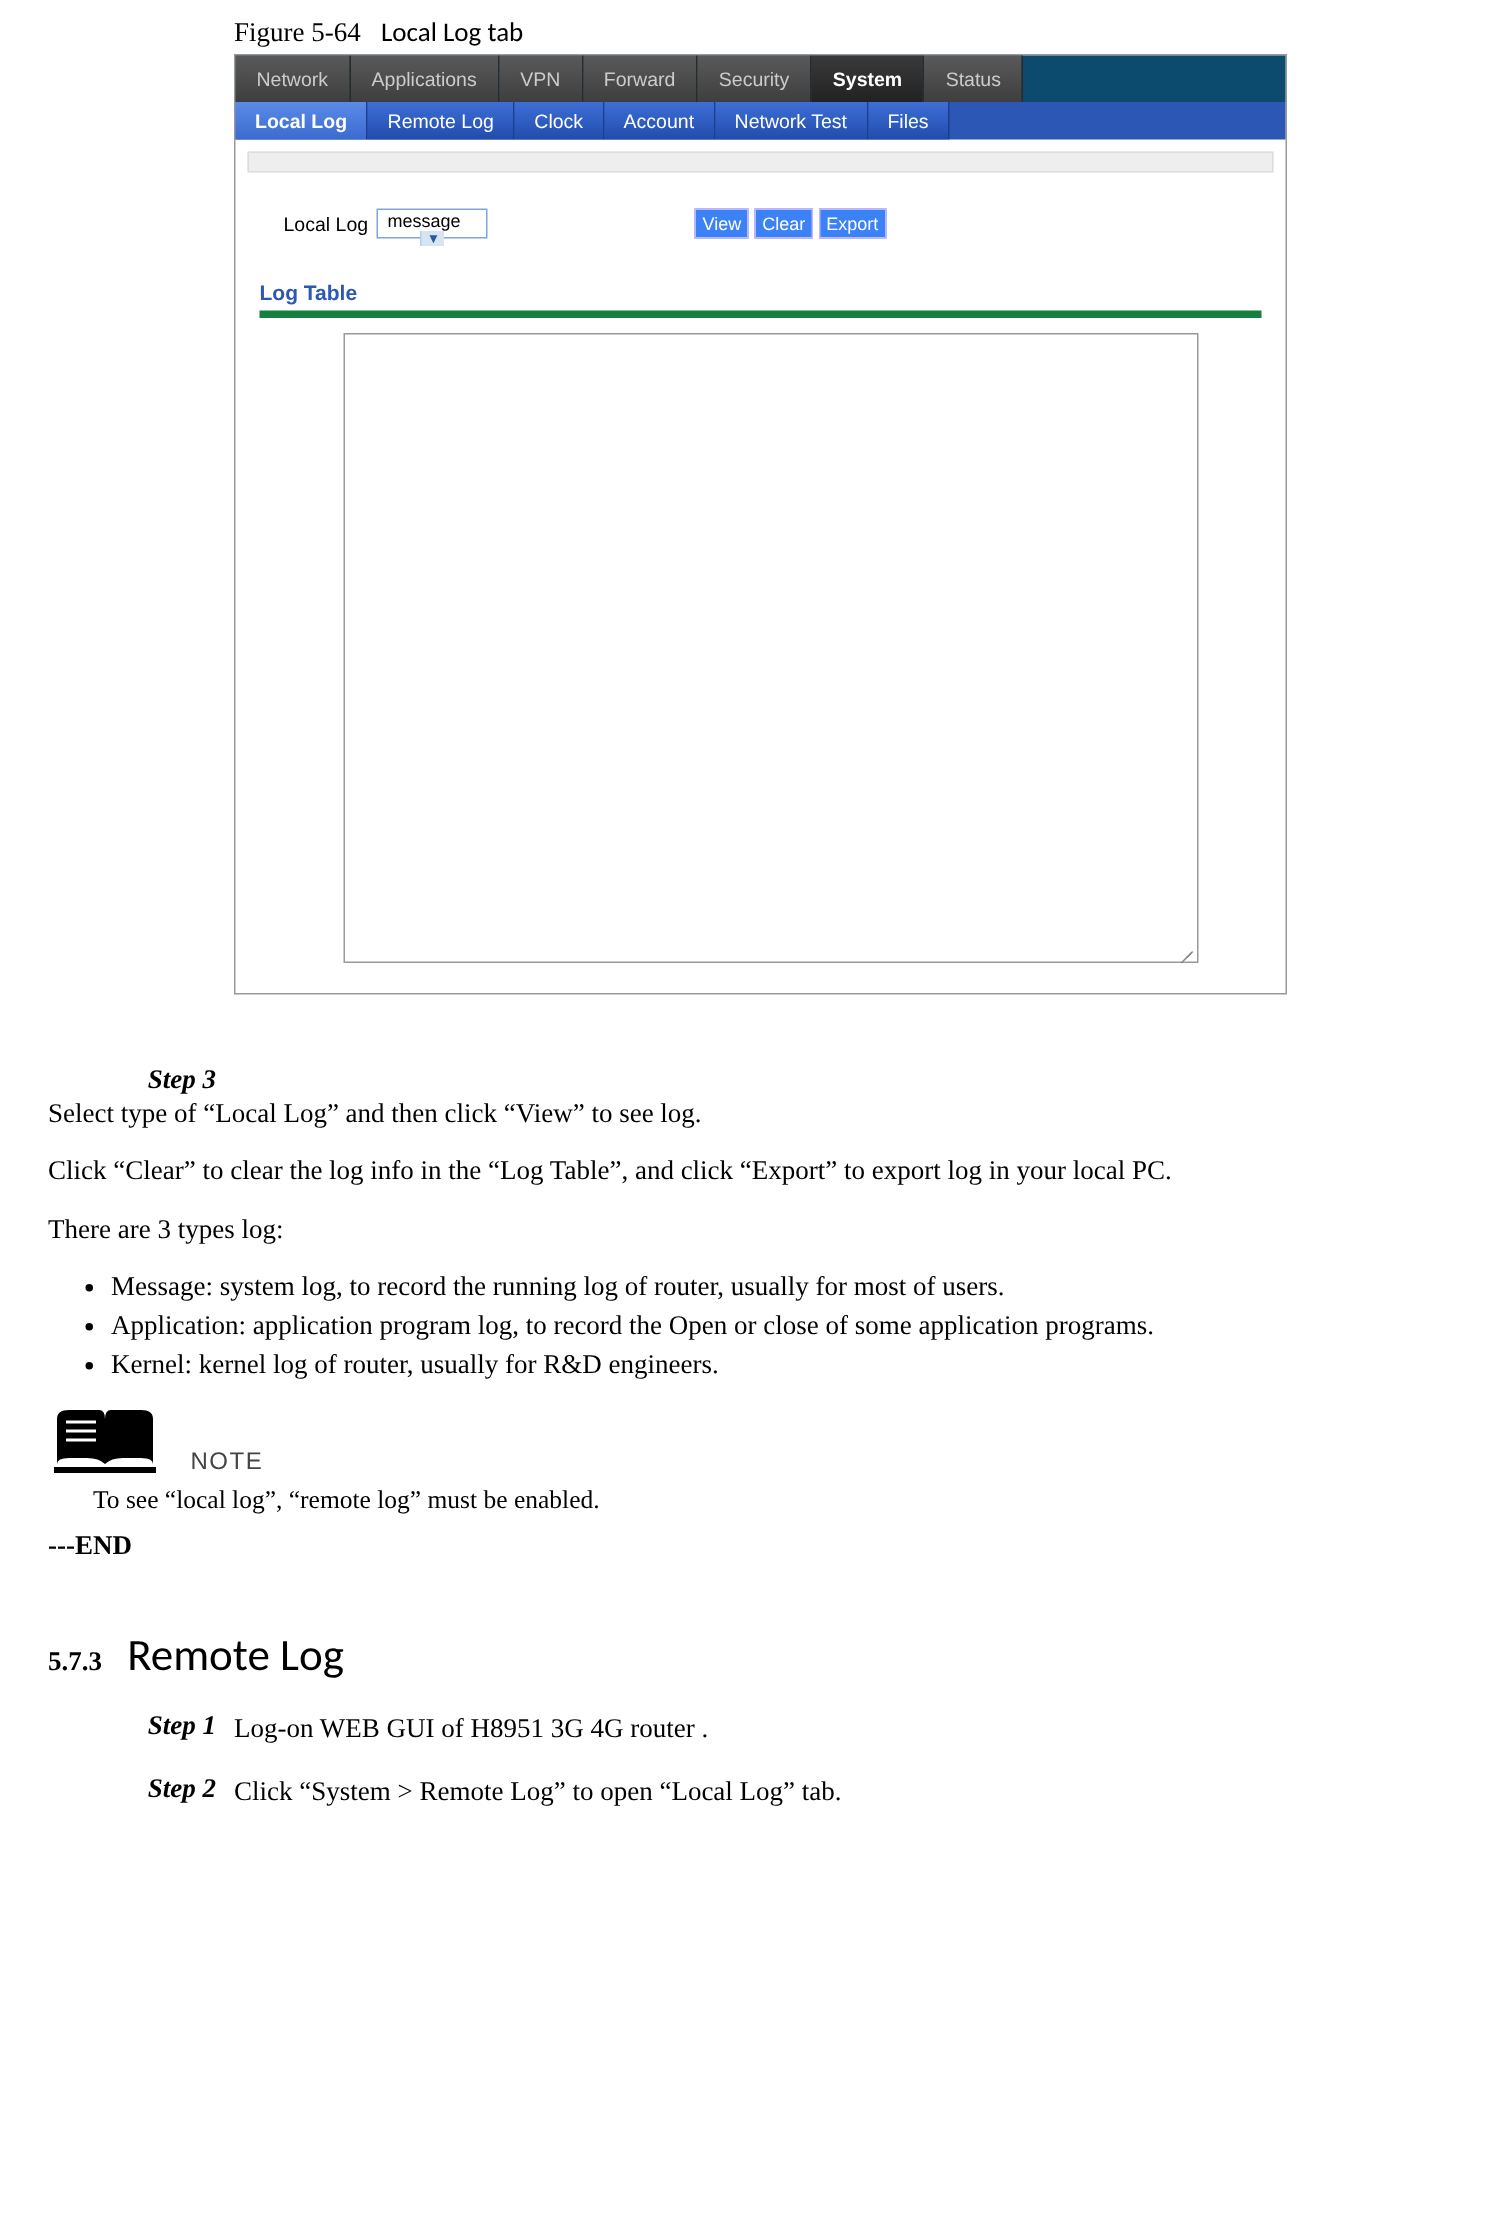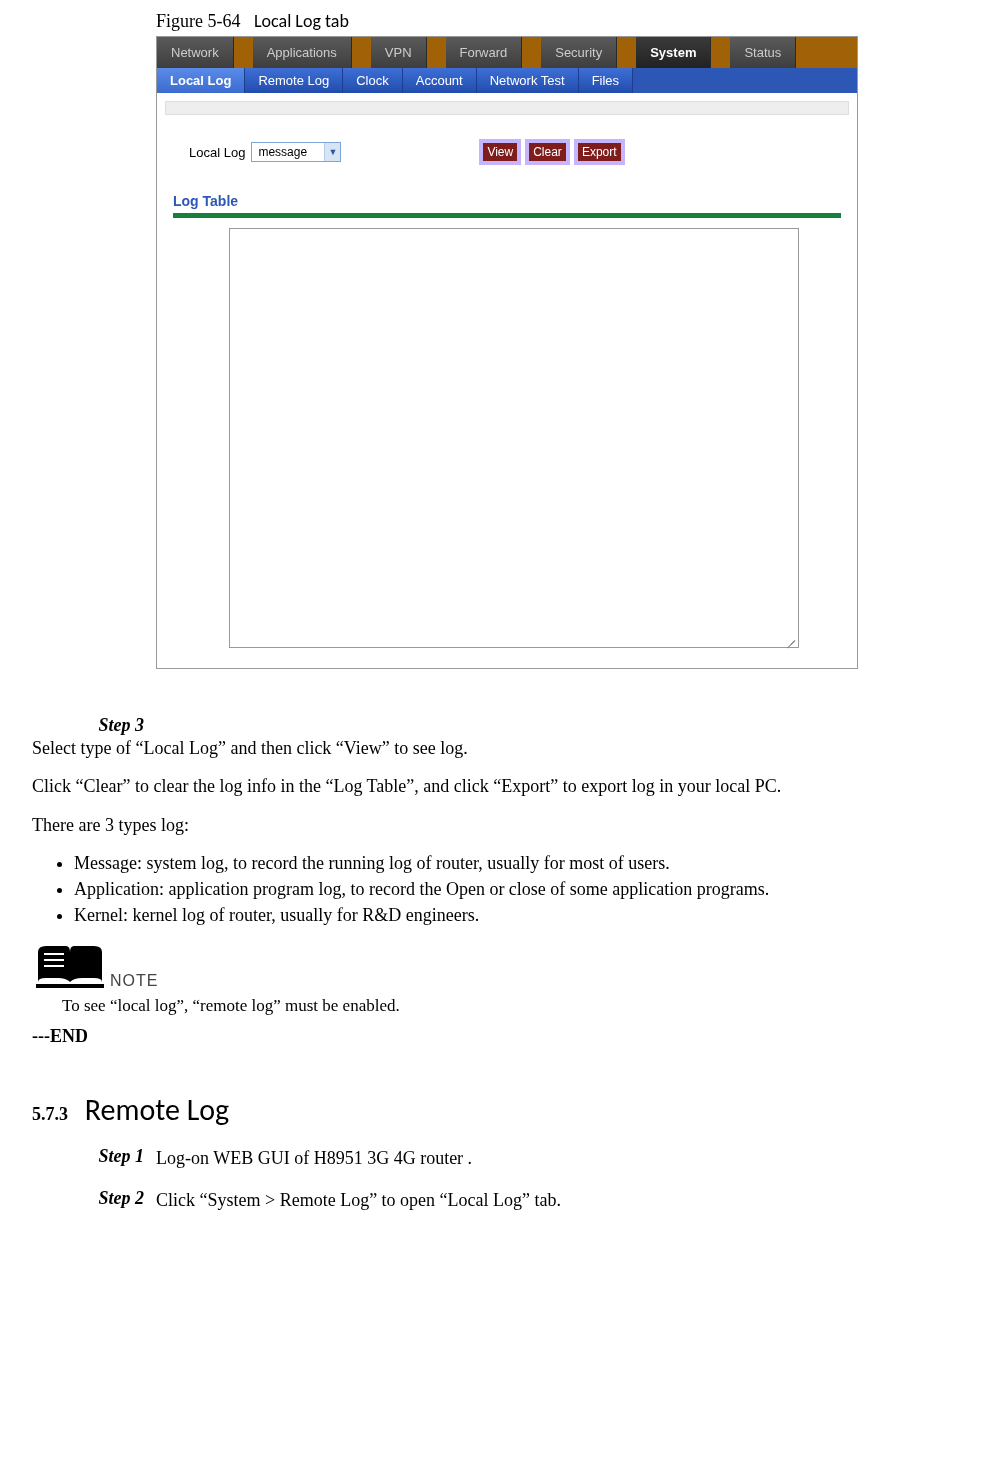--- a/index.html
+++ b/index.html
@@ -23,22 +23,21 @@
   .screenshot {
     margin-left: 124px;
     width: 702px;
     border: 1px solid #999;
     background: #fff;
     font-family: Arial, sans-serif;
     font-size: 13px;
   }
   .top-tabs {
     display: flex;
-    background: #a16207;
-    gap: 19px;
+    background: #0c4a6e;
   }
   .top-tab {
     padding: 8px 14px;
     color: #ccc;
     border-right: 1px solid #2a2a2a;
     background: linear-gradient(#5a5a5a,#3e3e3e);
     cursor: pointer;
   }
   .top-tab.active {
     background: linear-gradient(#3a3a3a,#222);
@@ -70,30 +69,30 @@
     margin-bottom: 24px;
   }
   .form-row {
     display: flex;
     align-items: center;
     margin-left: 24px;
     margin-bottom: 28px;
     gap: 4px;
   }
   .form-label { margin-right: 2px; }
-  .select { display:inline-flex; align-items:center; border:1px solid #7ea6d9; height:20px; font-size:12px; background:#fff; }
+  .select { display:inline-flex; align-items:center; border:1px solid #7ea6d9; height:20px; font-size:12px; background:#fff;flex-direction:column; }
   .select-val { padding: 0 6px; width:72px; }
   .select-arrow { width:16px; height:18px; background:#d7e4f4; display:flex; align-items:center; justify-content:center; color:#2a5a9e; font-size:9px; border-left:1px solid #b5cdea;}
   .btn {
-    background:#7f1d1d;
+    background:#3b82f6;
     color:#fff;
     padding:2px 4px;
     font-size:12px;
     cursor:pointer;
-    border:4px solid #c4b5fd;
+    border:1px solid #c4b5fd;
     line-height:14px;
   }
   .spacer { width: 130px; }
   .section-header {
     color:#2d57b5;
     font-weight:bold;
     font-size:14px;
     border-bottom:5px solid #15803d;
     padding-bottom:4px;
     margin:0 8px 10px 8px;
@@ -139,21 +138,21 @@
   ul.bullets {
     list-style: disc;
     margin: 6px 0 10px 0;
     padding-left: 42px;
   }
   ul.bullets li { margin-bottom:2px; line-height:1.35; }
   .note-block { margin-top:6px; margin-bottom:10px; }
   .note-icon {
     display:flex;
     align-items:flex-end;
-    gap:2px;
+    gap:19px;
     margin-bottom:6px;
   }
   .book-svg { width:76px; height:52px; }
   .note-word { font-family: Arial, sans-serif; font-size:16px; color:#444; letter-spacing:1px; }
   .note-text { margin-left:30px; font-size:17px; }
   .end-mark { font-weight:bold; margin-top:10px; }
 
   .section-number {
     font-family: "Comic Sans MS", cursive;
     font-weight:bold;

